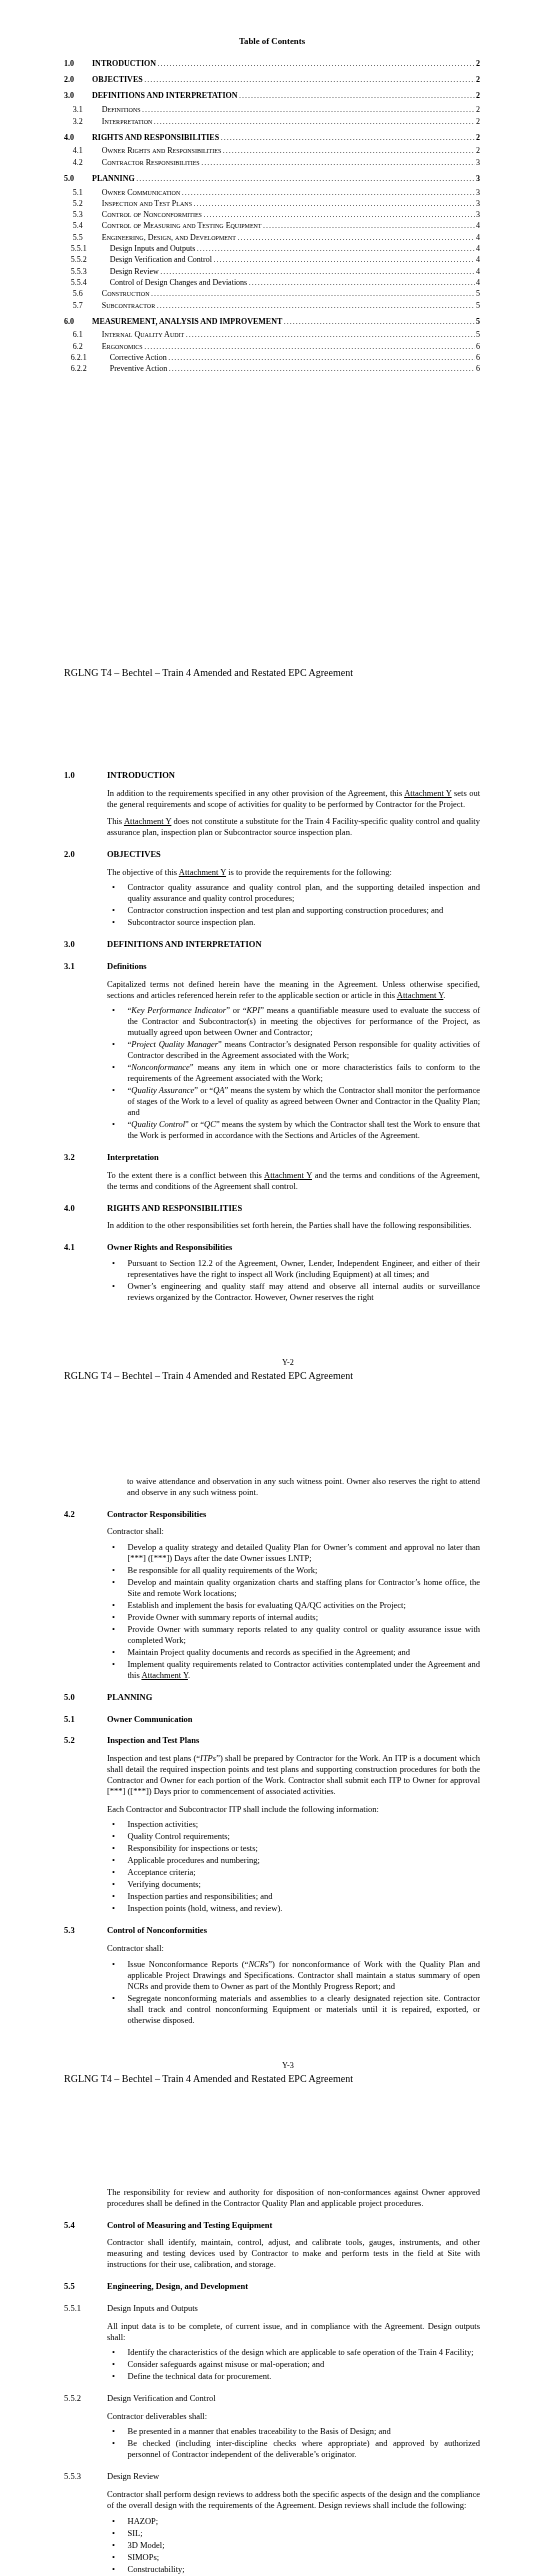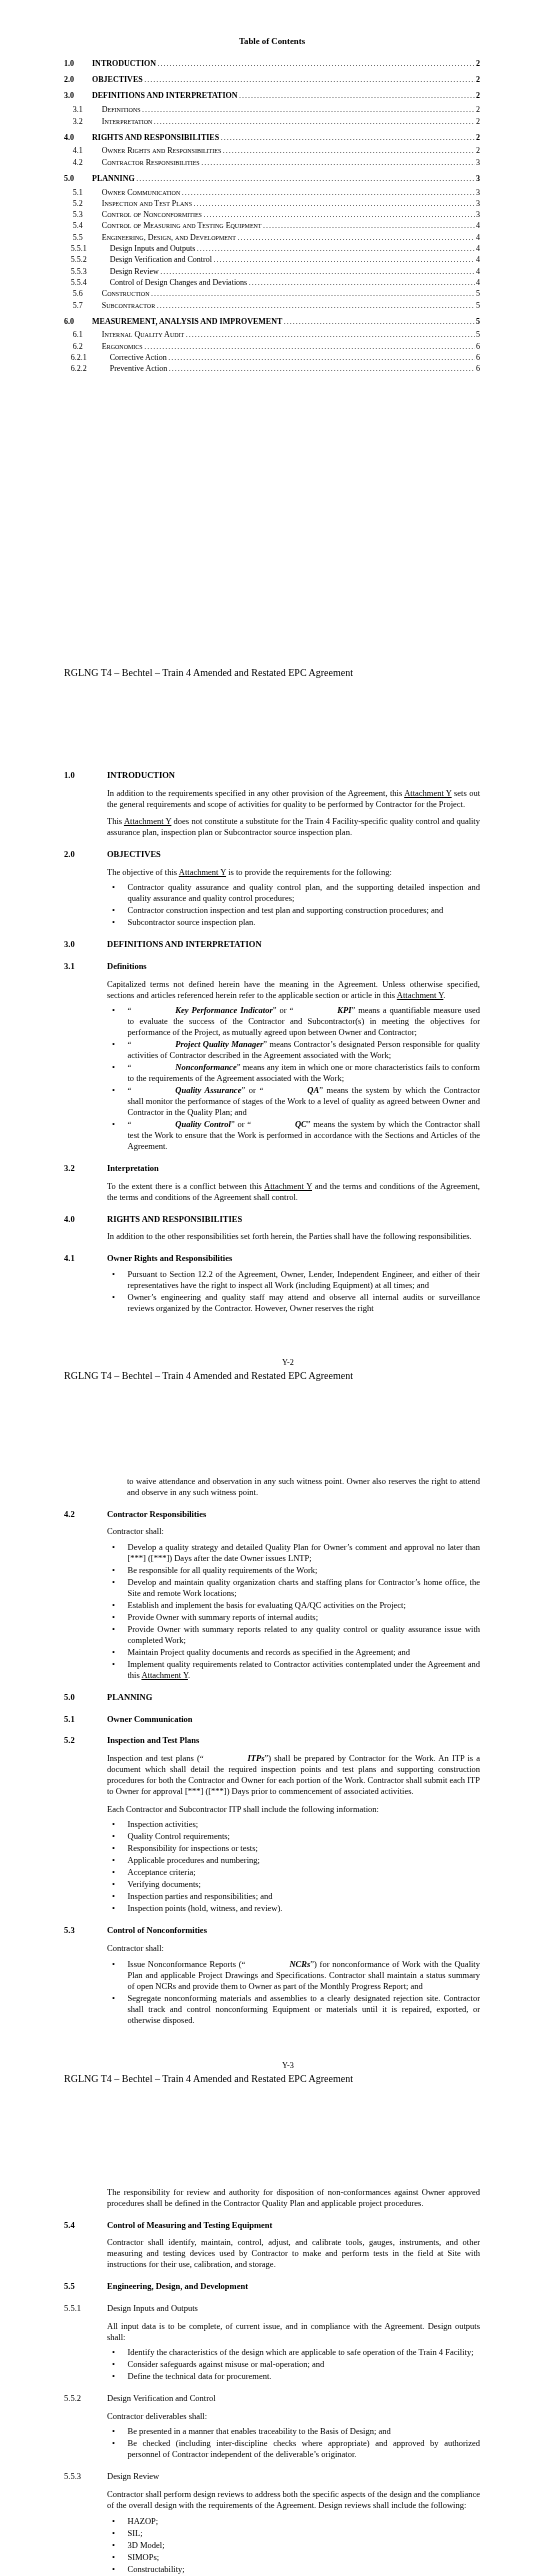--- a/index.html
+++ b/index.html
@@ -33,21 +33,21 @@
   .heading { margin-top:10.8px; position:relative; padding-left:43px; }
   .heading .h-num { position:absolute; left:0; }
   .heading.bold { font-weight:bold; }
   .para { margin-left:43px; text-align:justify; }
   .para.indent2 { margin-left:63px; }
   .bullets { margin:4.6px 0 0 0; padding:0 0 0 47px; list-style:none; text-align:justify; }
   .bullets li { position:relative; padding-left:16.5px; margin-top:1px; }
   .bullets li::before { content:"\2022"; position:absolute; left:1px; }
 
   .seg-u { text-decoration:underline; }
-  .seg-bi { font-weight:bold; font-style:italic;margin-left:44px; }
+  .seg-bi { font-weight:normal; font-style:italic; }
 
   .page-label { position:absolute; left:16px; top:655px; width:100%; text-align:center; font-size:8.2px; }
   .footer-text { position:absolute; left:64px; top:667px; font-size:10px; }
 </style>
 </head>
 <body>
 
 <div class="doc">
 
   <section class="page">

